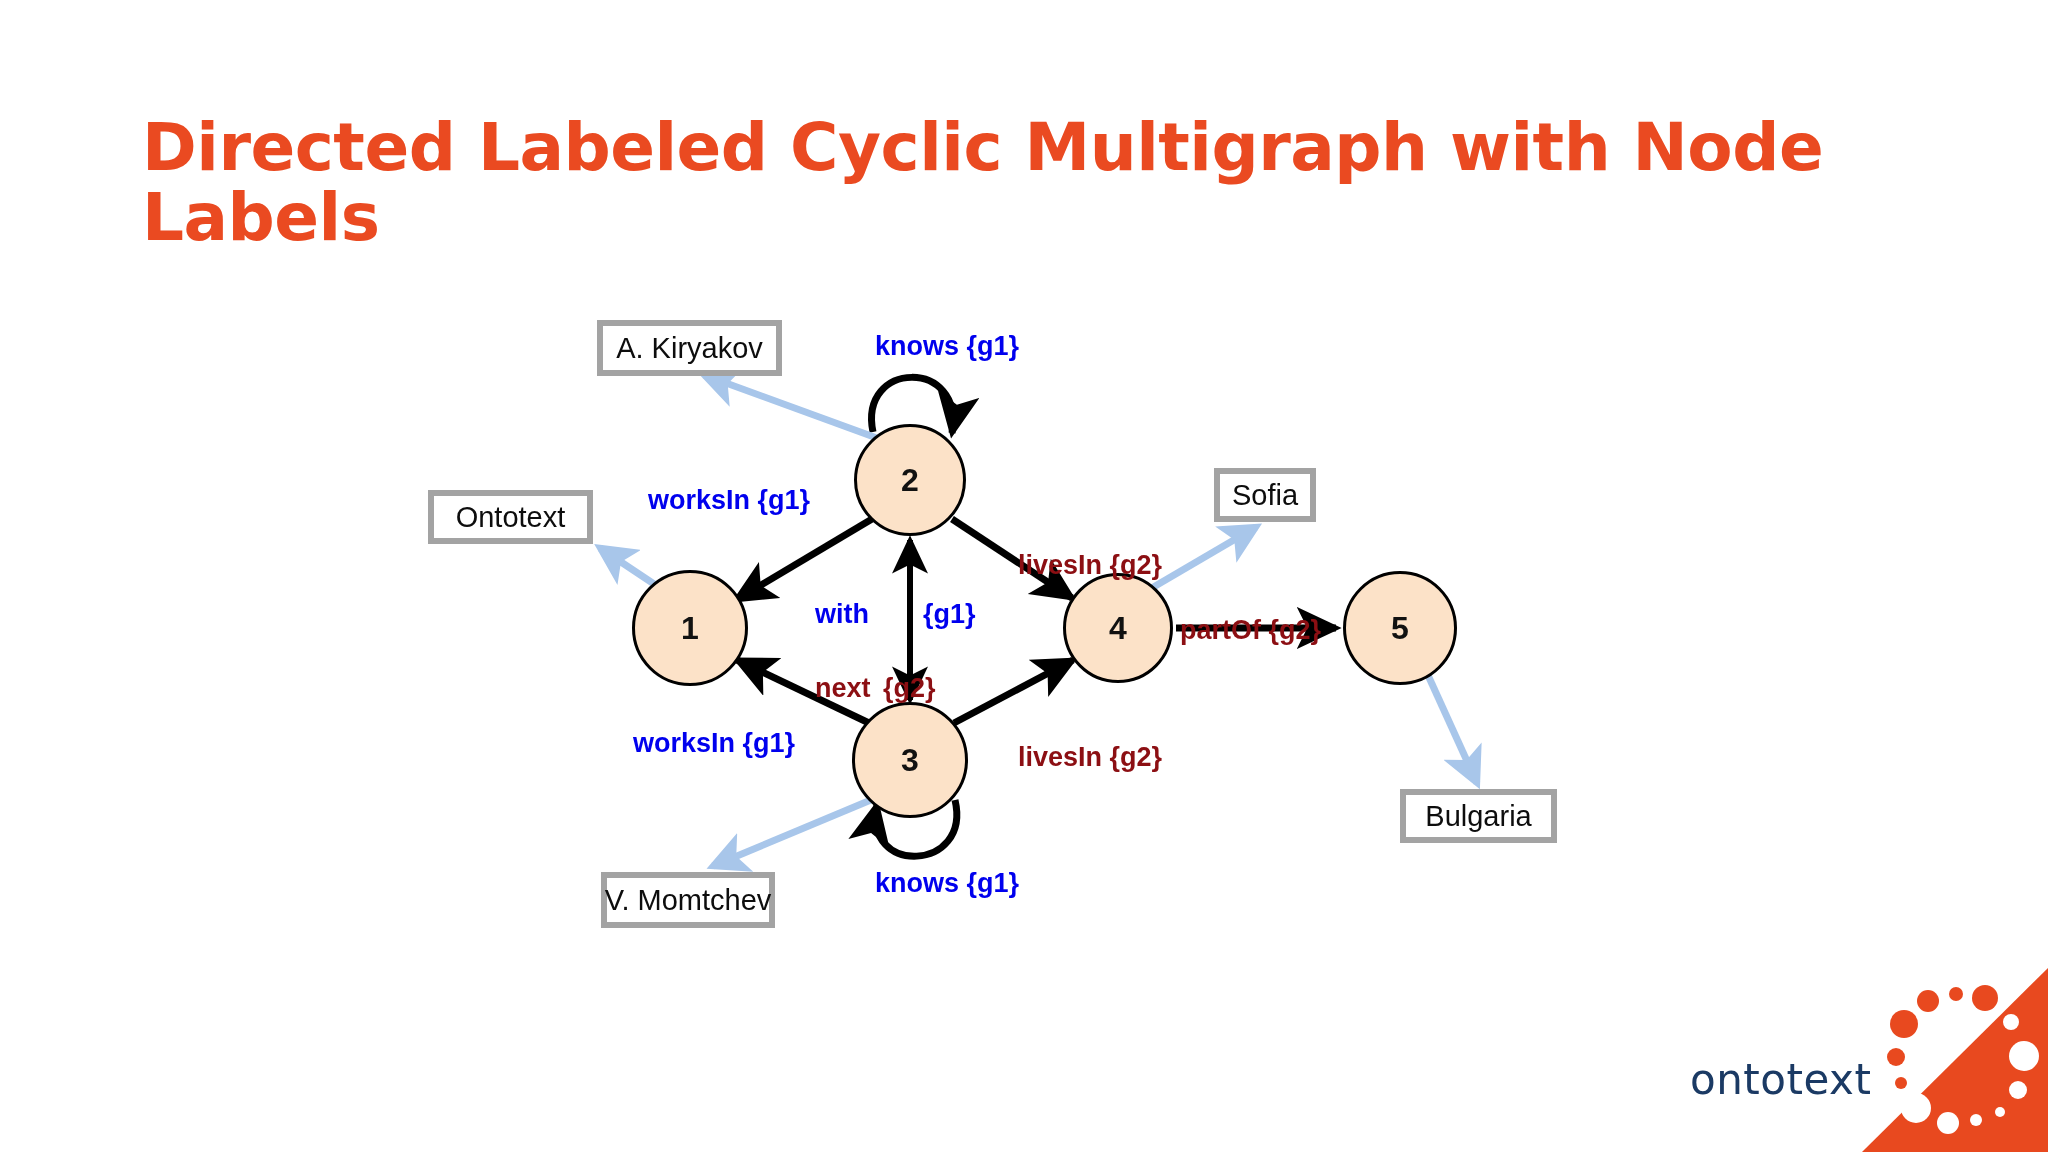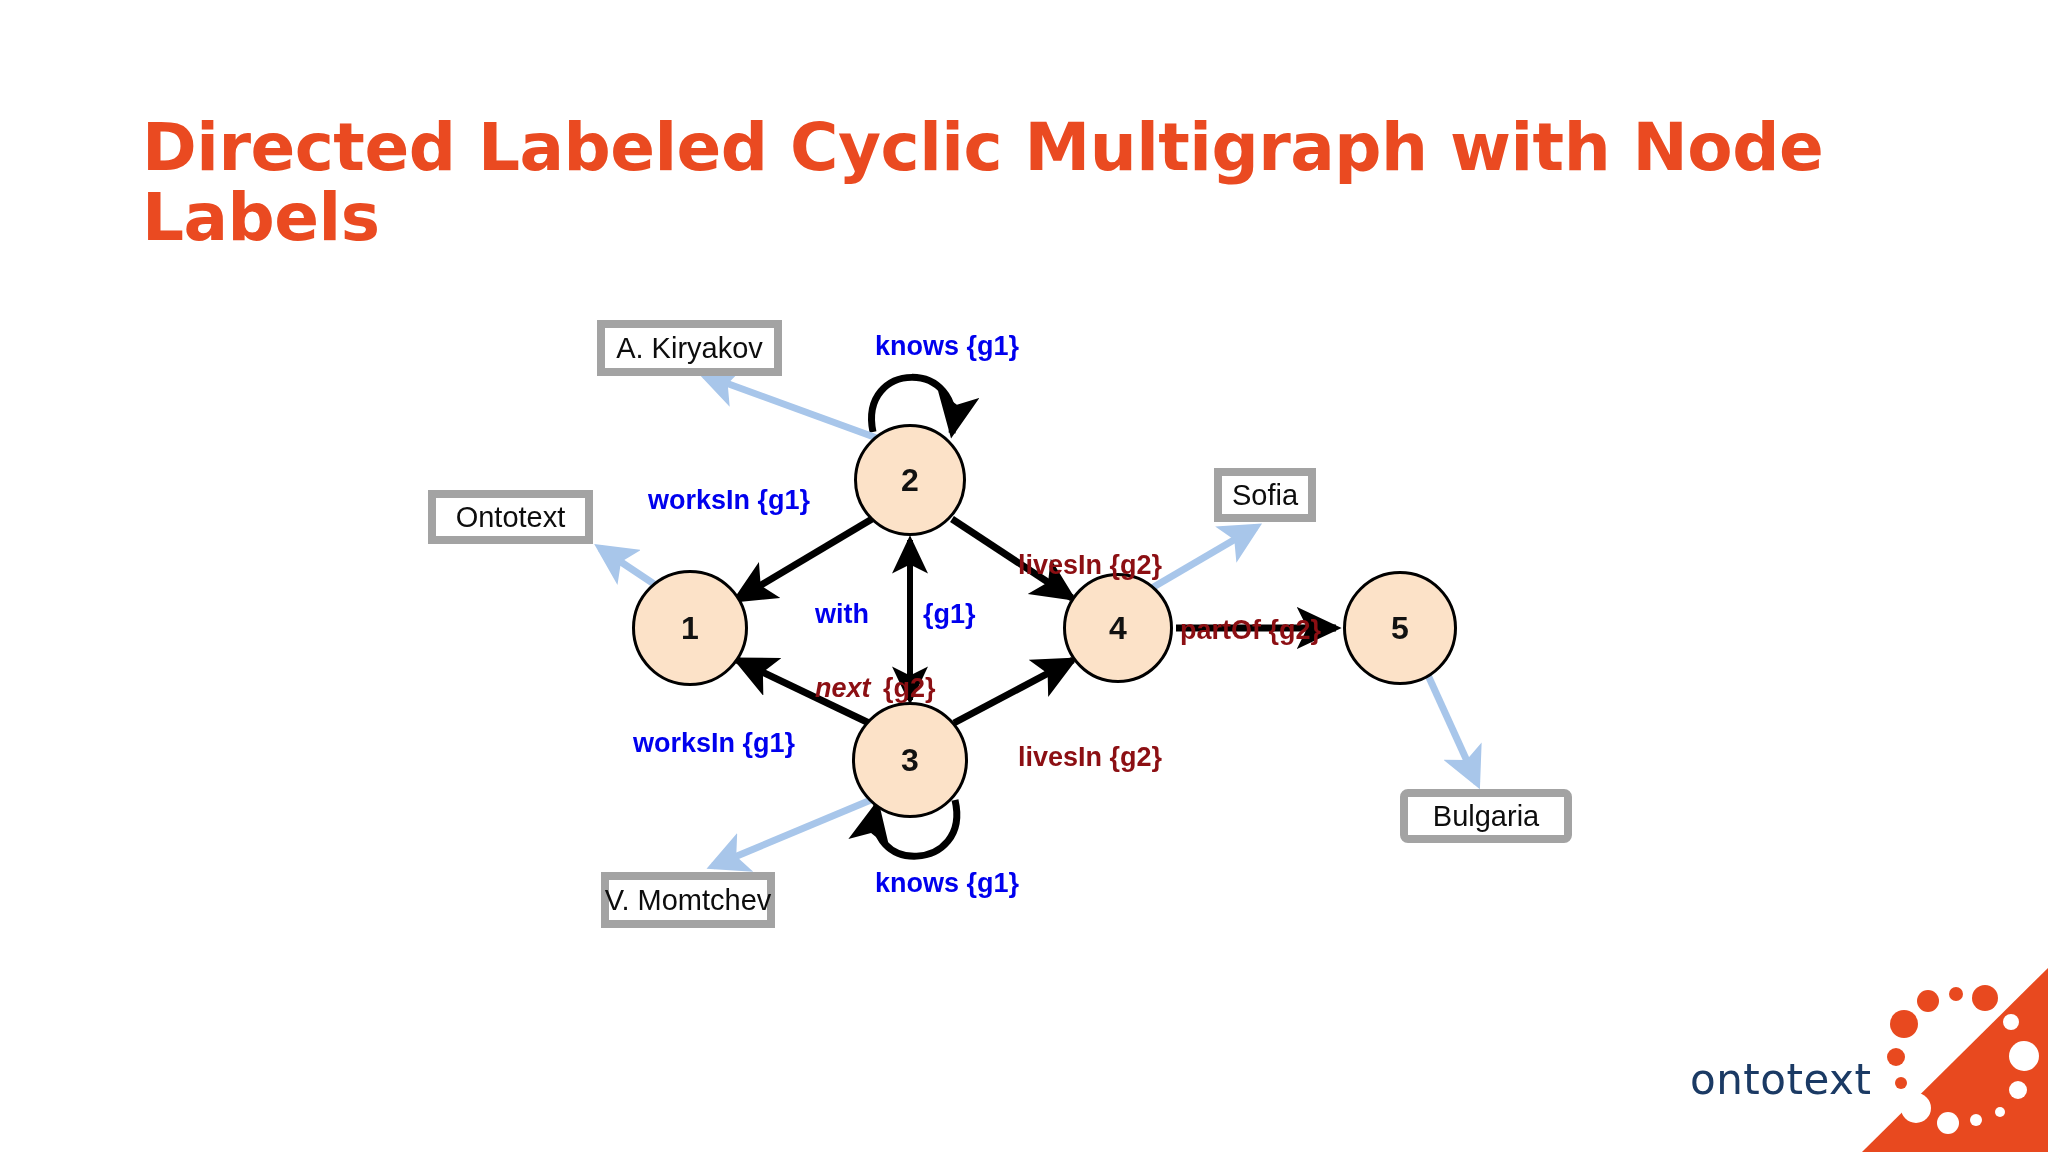--- a/index.html
+++ b/index.html
@@ -61,21 +61,21 @@
     justify-content: center;
     font-family: "Liberation Sans", sans-serif;
     font-weight: bold;
     font-size: 32px;
     color: #111111;
   }
 
   
   .literal-box {
     position: absolute;
-    border: 8px solid #a3a3a3;
+    border: 6px solid #a3a3a3;
     background: #ffffff;
     box-sizing: border-box;
     display: flex;
     align-items: center;
     justify-content: center;
     font-family: "Liberation Sans", sans-serif;
     font-size: 29px;
     color: #0d0d0d;
     white-space: nowrap;
   }
@@ -183,41 +183,41 @@
   </div>
 
   <div class="literal-box" style="left:428px; top:490px; width:165px; height:54px;">
     <span>Ontotext</span>
   </div>
 
   <div class="literal-box" style="left:1214px; top:468px; width:102px; height:54px;">
     <span>Sofia</span>
   </div>
 
-  <div class="literal-box" style="left:1400px; top:789px; width:172px; height:54px;border-radius:8px;">
+  <div class="literal-box" style="left:1400px; top:789px; width:157px; height:54px;">
     <span>Bulgaria</span>
   </div>
 
   <div class="literal-box" style="left:601px; top:872px; width:174px; height:56px;">
     <span>V. Momtchev</span>
   </div>
 
   <div class="edge-label lbl-g1" style="left:875px; top:333px;">knows {g1}</div>
 
   <div class="edge-label lbl-g1" style="left:648px; top:487px;">worksIn {g1}</div>
 
   <div class="edge-label lbl-g2" style="left:1018px; top:513px;">livesIn {g2}</div>
 
   <div class="edge-label lbl-g2" style="left:1180px; top:578px;">partOf {g2}</div>
 
   <div class="edge-label lbl-g1" style="left:815px; top:601px;">with</div>
 
   <div class="edge-label lbl-g1" style="left:923px; top:601px;">{g1}</div>
 
-  <div class="edge-label lbl-g2" style="left:815px; top:636px;font-style:italic;">next</div>
+  <div class="edge-label lbl-g2" style="left:815px; top:636px;">next</div>
 
   <div class="edge-label lbl-g2" style="left:883px; top:636px;">{g2}</div>
 
   <div class="edge-label lbl-g1" style="left:633px; top:730px;">worksIn {g1}</div>
 
   <div class="edge-label lbl-g2" style="left:1018px; top:705px;">livesIn {g2}</div>
 
   <div class="edge-label lbl-g1" style="left:875px; top:870px;">knows {g1}</div>
 
   <div id="ontotext-logo">

